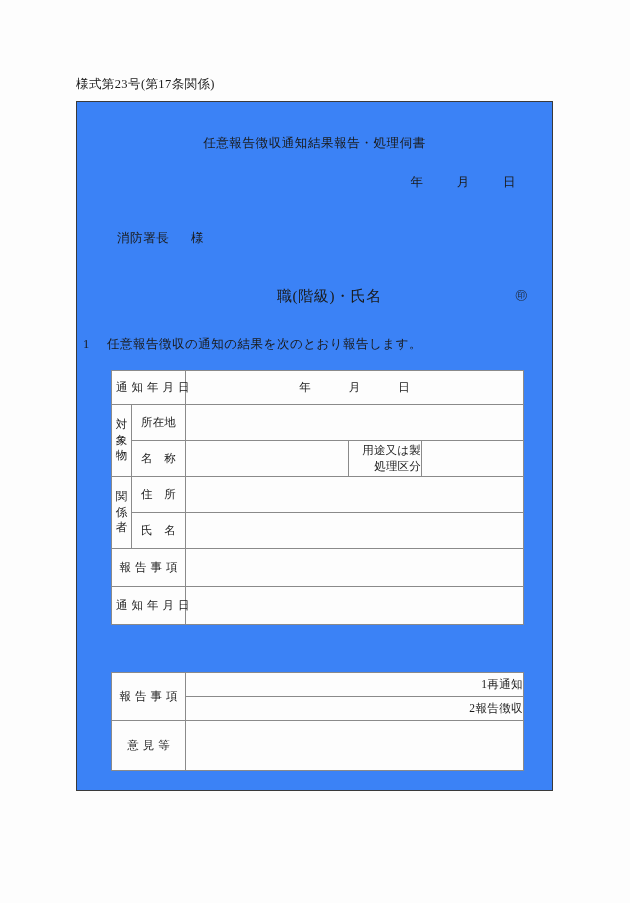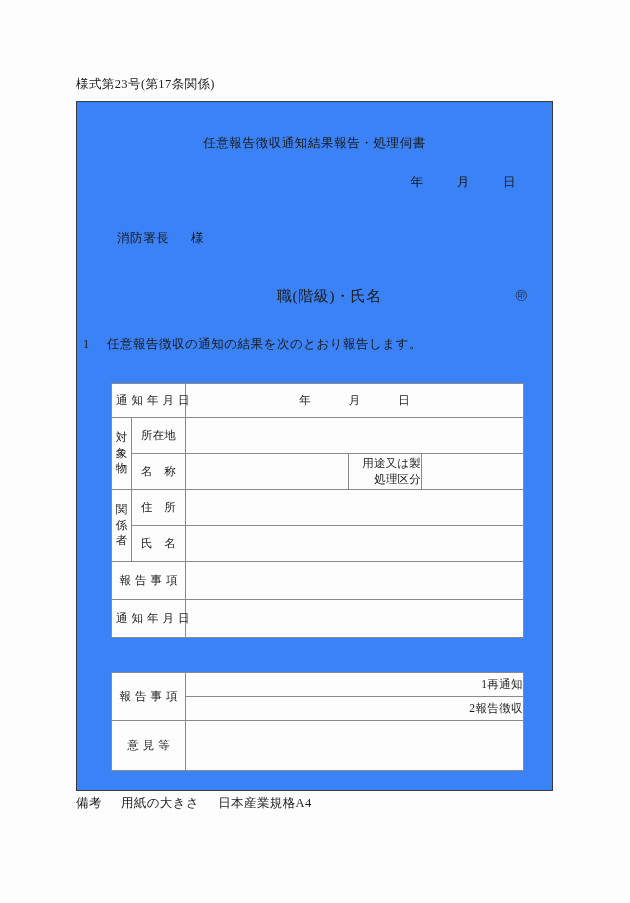--- a/index.html
+++ b/index.html
@@ -114,21 +114,21 @@
     border: 1px solid #8a8a8a;
     font-size: 11.5px;
     padding: 0;
     vertical-align: middle;
     line-height: 1.35;
   }
   table.form-table {
     border: 1.6px solid #2a2a2a;
   }
 
-  .t1 { left: 34px; top: 281px; width: 412px; }
+  .t1 { left: 34px; top: 268px; width: 412px; }
   .t2 { left: 34px; top: 570px; width: 412px; }
 
   
   .lbl {
     text-align: center;
     letter-spacing: 0.2px;
     white-space: nowrap;
   }
   .lbl-spread {
     
@@ -290,21 +290,14 @@
         </tr>
         <tr>
           <td class="lbl lbl-spread" style="height:49px">意見等</td>
           <td class="val"></td>
         </tr>
       </tbody>
     </table>
 
   </div>
 
-  <div class="remark">
-    <span>備考</span>
-    <span class="sep"></span>
-    <span>用紙の大きさ</span>
-    <span class="sep"></span>
-    <span>日本産業規格A4</span>
-  </div>
 
 </div>
 
 </body></html>

